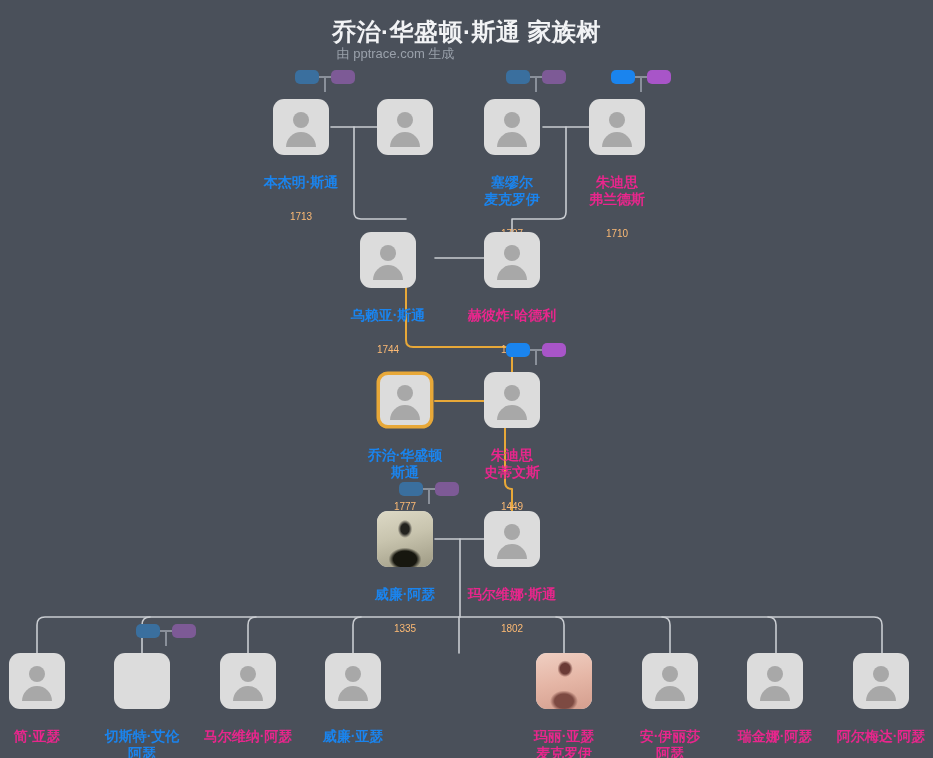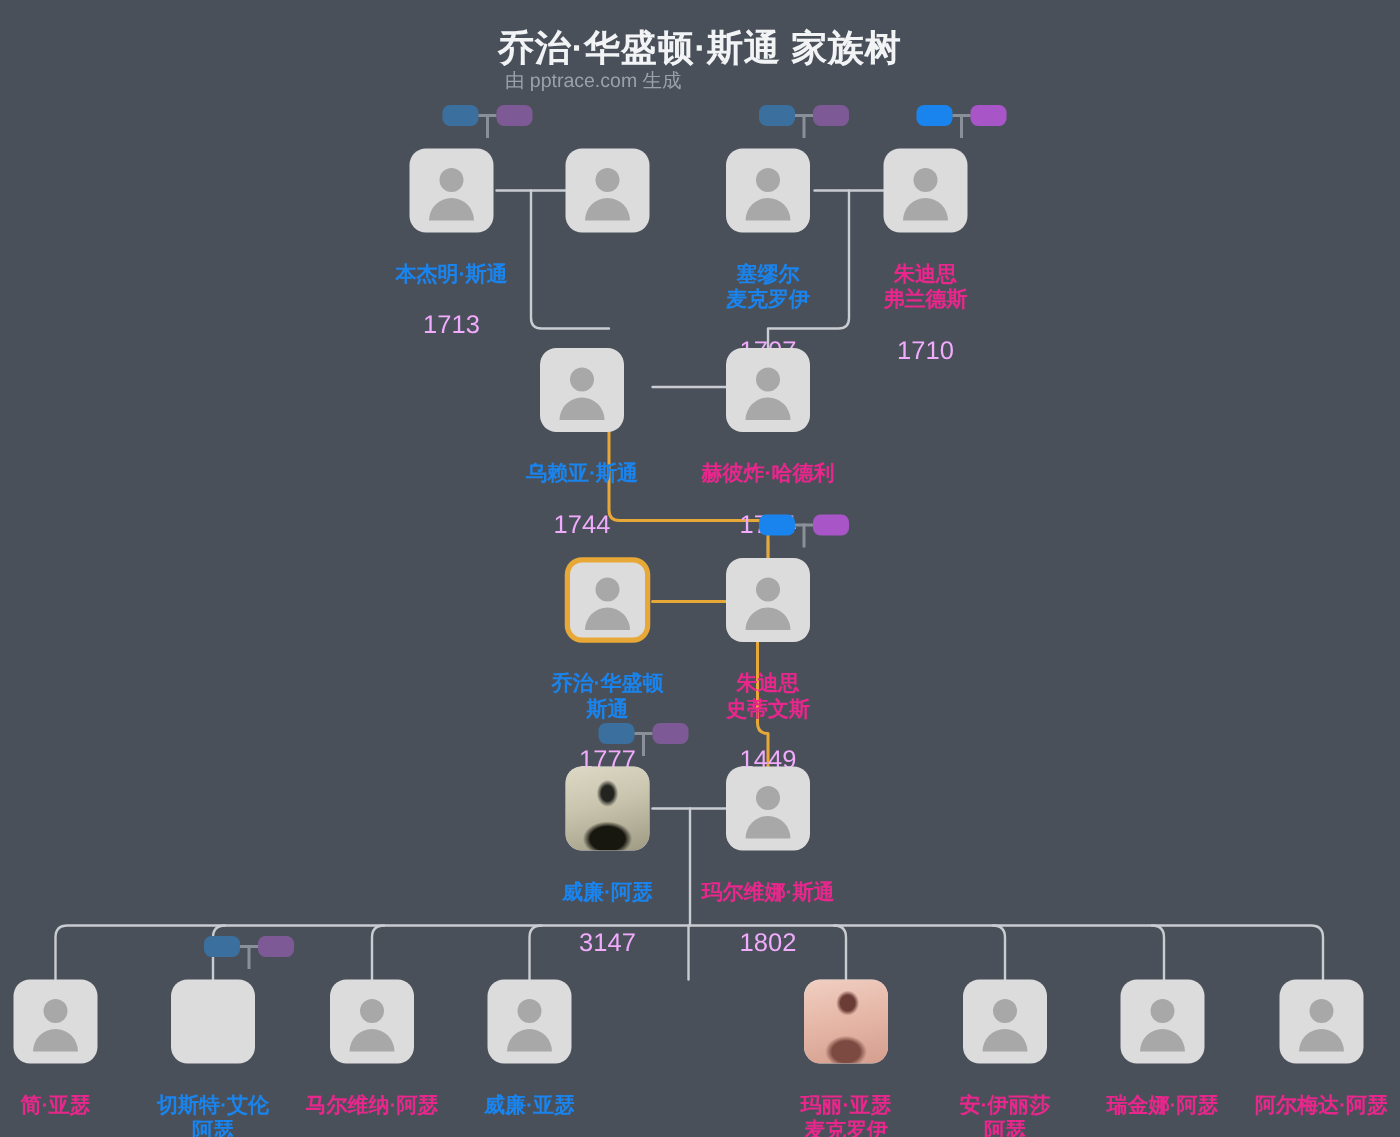--- a/index.html
+++ b/index.html
@@ -124,23 +124,23 @@
   .nm {
     display: block;
     font-size: 14px;
     font-weight: 700;
     white-space: pre-line;
   }
   .nm.m { color: #1a84ee; }
   .nm.f { color: #e8268c; }
   .yr {
     display: block;
-    font-size: 17px;
+    font-size: 10px;
     font-weight: 400;
-    color: #f0abfc;
+    color: #fdba74;
   }
 
   
   .badge {
     position: absolute;
     width: 60px;
     height: 22px;
   }
   .pill {
     position: absolute;
@@ -329,21 +329,21 @@
       <div class="pill blue"></div>
       <div class="hbar"></div>
       <div class="vbar"></div>
       <div class="pill purp"></div>
     </div>
     <div class="card">
       <div class="photo bw-man"></div>
     </div>
     <div class="label" style="left:-37px; top:58px; width:130px;">
       <span class="nm m">威廉·阿瑟</span>
-      <span class="yr">3147</span>
+      <span class="yr">1335</span>
     </div>
   </div>
 
   <div class="person" style="left:484px; top:511px;">
     <div class="card">
       <div class="av-head"></div>
       <div class="av-body"></div>
     </div>
     <div class="label" style="left:-37px; top:58px; width:130px;">
       <span class="nm f">玛尔维娜·斯通</span>

